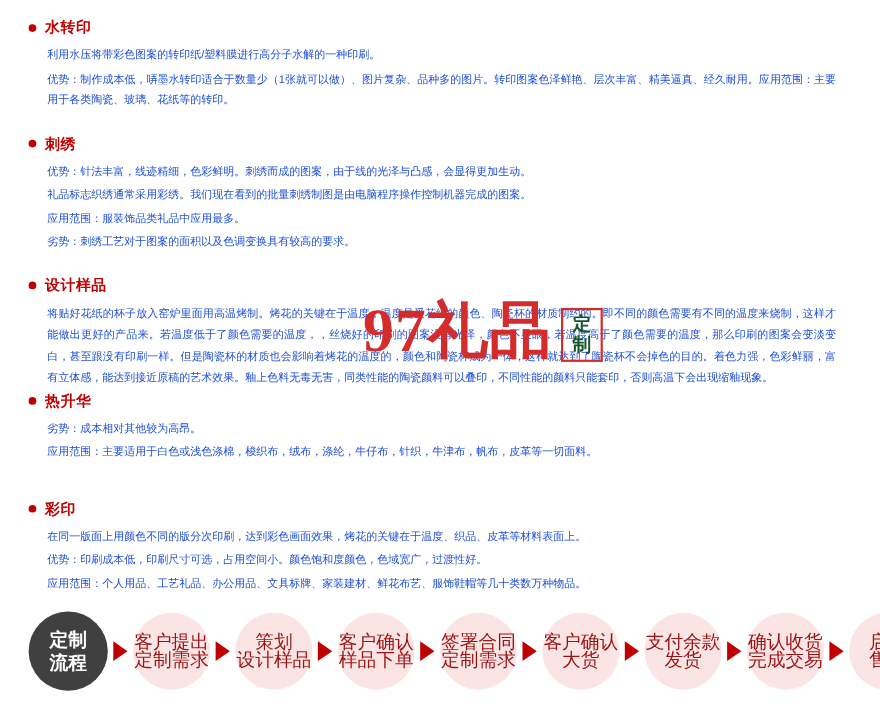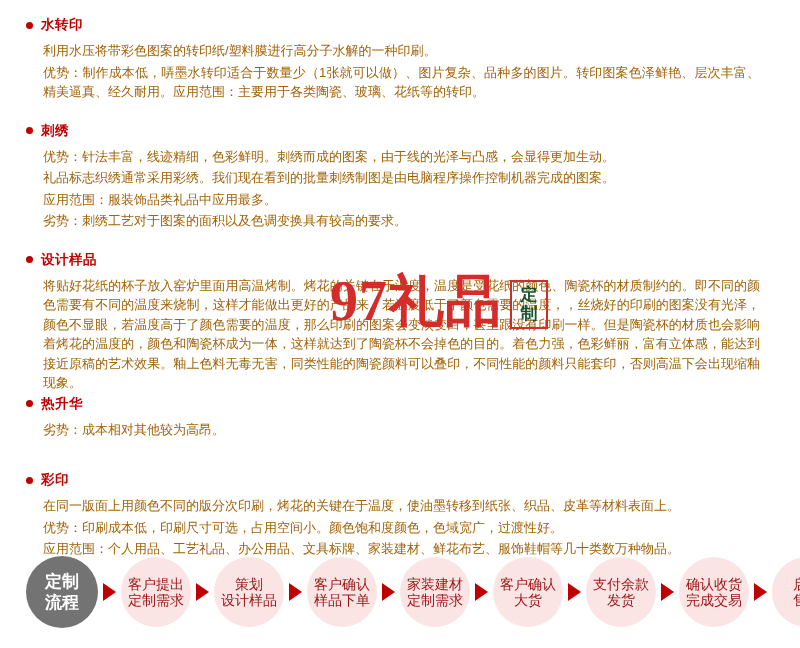--- a/index.html
+++ b/index.html
@@ -42,23 +42,23 @@
   .sec-title {
     color: #c00000;
     font-size: 13.5px;
     font-weight: bold;
     letter-spacing: 0.5px;
   }
   .body-block {
     padding-left: 17px;
   }
   .para {
-    font-size: 13px;
+    font-size: 10px;
     line-height: 19.5px;
-    color: #a16207;
+    color: #1d4ed8;
     margin: 0 0 2px 0;
     text-align: justify;
   }
   .s-water { margin-top: 16px; }
   .s-embroidery { margin-top: 20px; }
   .s-ceramic { margin-top: 20px; }
   .s-sub { }
   .s-color { margin-top: 32px; }
 
   
@@ -97,21 +97,21 @@
     position: absolute;
     left: 26px;
     top: 540px;
     display: flex;
     align-items: center;
   }
   .flow-badge {
     width: 72px;
     height: 72px;
     border-radius: 50%;
-    background: #737373;
+    background: #404040;
     color: #ffffff;
     display: flex;
     flex-direction: column;
     align-items: center;
     justify-content: center;
     font-size: 17px;
     font-weight: bold;
     line-height: 21px;
     flex: 0 0 auto;
   }
@@ -127,21 +127,21 @@
   .flow-step {
     width: 70px;
     height: 70px;
     border-radius: 50%;
     background: #fbe4e4;
     color: #9a1313;
     display: flex;
     flex-direction: column;
     align-items: center;
     justify-content: center;
-    font-size: 14px;
+    font-size: 17px;
     line-height: 16px;
     text-align: center;
     flex: 0 0 auto;
   }
   .flow-step span { display: block; }
 </style>
 </head>
 <body>
 
 <div class="page">
@@ -180,30 +180,31 @@
     </div>
   </div>
 
   <div class="section s-sub">
     <div class="sec-head">
       <span class="bullet"></span>
       <span class="sec-title">热升华</span>
     </div>
     <div class="body-block">
       <p class="para">劣势：成本相对其他较为高昂。</p>
+      <p class="para">应用范围：主要适用于白色或浅色涤棉，梭织布，绒布，涤纶，牛仔布，针织，牛津布，帆布，皮革等一切面料。</p>
     </div>
   </div>
 
   <div class="section s-color">
     <div class="sec-head">
       <span class="bullet"></span>
       <span class="sec-title">彩印</span>
     </div>
     <div class="body-block">
-      <p class="para">在同一版面上用颜色不同的版分次印刷，烤花的关键在于温度，使油墨转移到纸张、织品、皮革等材料表面上。</p>
+      <p class="para">在同一版面上用颜色不同的版分次印刷，达到彩色画面效果，烤花的关键在于温度、织品、皮革等材料表面上。</p>
       <p class="para">优势：印刷成本低，印刷尺寸可选，占用空间小。颜色饱和度颜色，色域宽广，过渡性好。</p>
       <p class="para">应用范围：个人用品、工艺礼品、办公用品、文具标牌、家装建材、鲜花布艺、服饰鞋帽等几十类数万种物品。</p>
     </div>
   </div>
 
   <div class="stamp">
     <div class="stamp-main">97礼品</div>
     <div class="stamp-box">
       <span>定</span>
       <span>制</span>
@@ -229,21 +230,21 @@
     </div>
 
     <div class="arrow"></div>
     <div class="flow-step">
       <span>客户确认</span>
       <span>样品下单</span>
     </div>
 
     <div class="arrow"></div>
     <div class="flow-step">
-      <span>家装建材</span>
+      <span>签署合同</span>
       <span>定制需求</span>
     </div>
 
     <div class="arrow"></div>
     <div class="flow-step">
       <span>客户确认</span>
       <span>大货</span>
     </div>
 
     <div class="arrow"></div>

